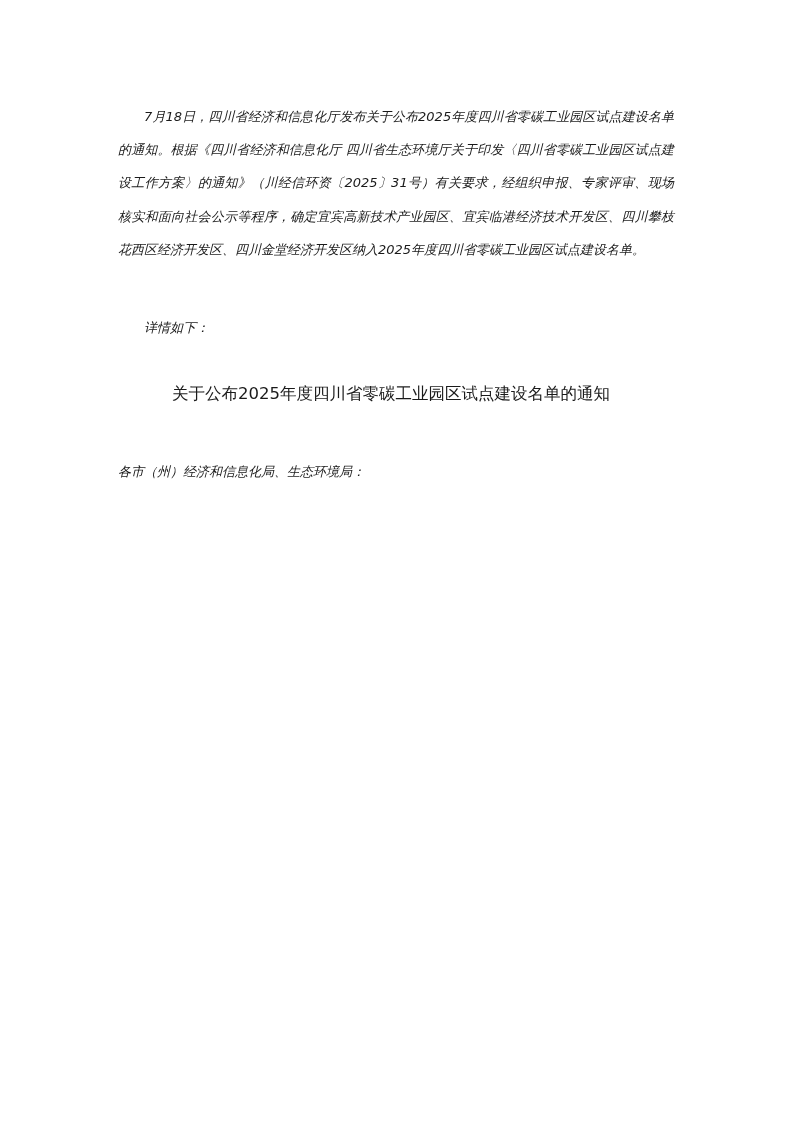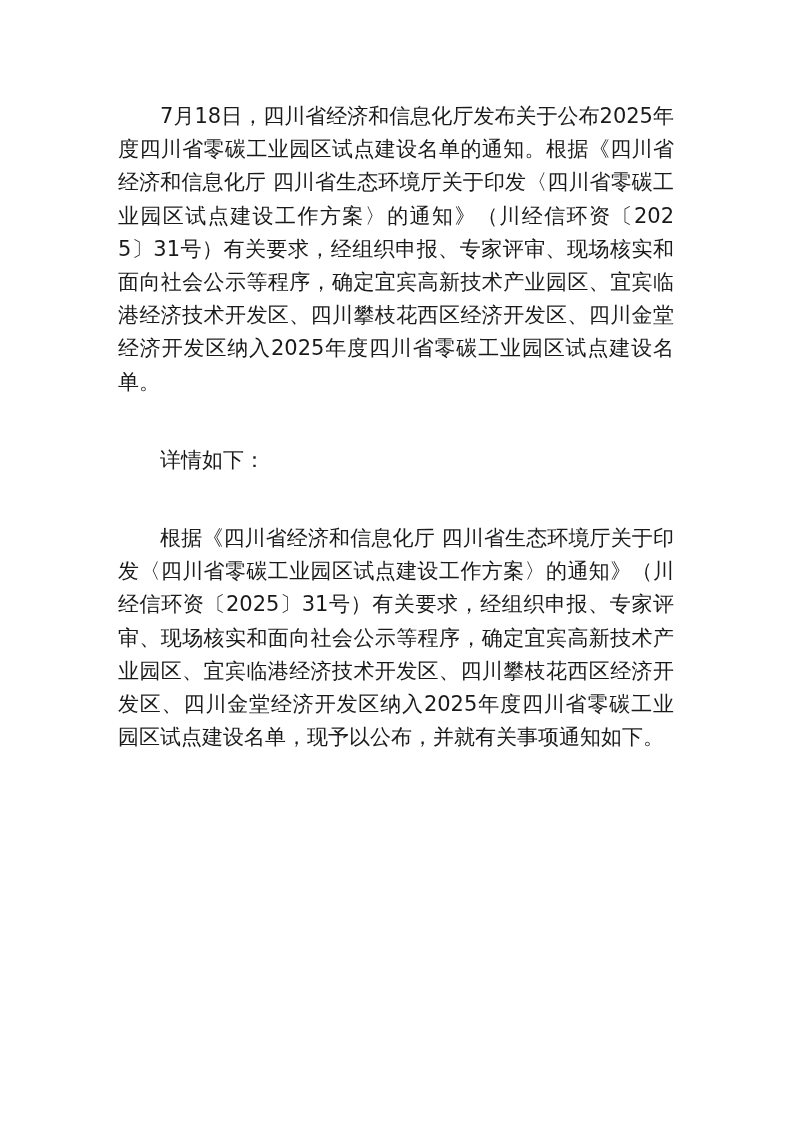--- a/index.html
+++ b/index.html
@@ -15,41 +15,43 @@
     font-family: "DejaVu Sans", "Liberation Sans", sans-serif;
     color: #1a1a1a;
   }
   .page {
     position: absolute;
     left: 118px;
     top: 100px;
     width: 556px;
   }
   .para {
-    font-size: 21px;
+    font-size: 13px;
     line-height: 33.2px;
     margin: 0;
     text-align: justify;
     text-align-last: left;
     word-break: break-all;
+    font-style: italic;
   }
   .indent { text-indent: 2em; }
   .gap { margin-top: 45px; }
   .title-line {
     font-size: 16.5px;
     line-height: 33.2px;
     margin: 33px 0 0 0;
     padding-left: 54px;
   }
 </style>
 </head>
 <body>
 
 <div class="page">
   <p class="para indent">7月18日，四川省经济和信息化厅发布关于公布2025年度四川省零碳工业园区试点建设名单的通知。根据《四川省经济和信息化厅 四川省生态环境厅关于印发〈四川省零碳工业园区试点建设工作方案〉的通知》（川经信环资〔2025〕31号）有关要求，经组织申报、专家评审、现场核实和面向社会公示等程序，确定宜宾高新技术产业园区、宜宾临港经济技术开发区、四川攀枝花西区经济开发区、四川金堂经济开发区纳入2025年度四川省零碳工业园区试点建设名单。</p>
 
   <p class="para indent gap">详情如下：</p>
 
+  <p class="title-line">关于公布2025年度四川省零碳工业园区试点建设名单的通知</p>
 
+  <p class="para gap">各市（州）经济和信息化局、生态环境局：</p>
 
-  <p class="para indent gap">根据《四川省经济和信息化厅 四川省生态环境厅关于印发〈四川省零碳工业园区试点建设工作方案〉的通知》（川经信环资〔2025〕31号）有关要求，经组织申报、专家评审、现场核实和面向社会公示等程序，确定宜宾高新技术产业园区、宜宾临港经济技术开发区、四川攀枝花西区经济开发区、四川金堂经济开发区纳入2025年度四川省零碳工业园区试点建设名单，现予以公布，并就有关事项通知如下。</p>
 
 </div>
 
 </body></html>

